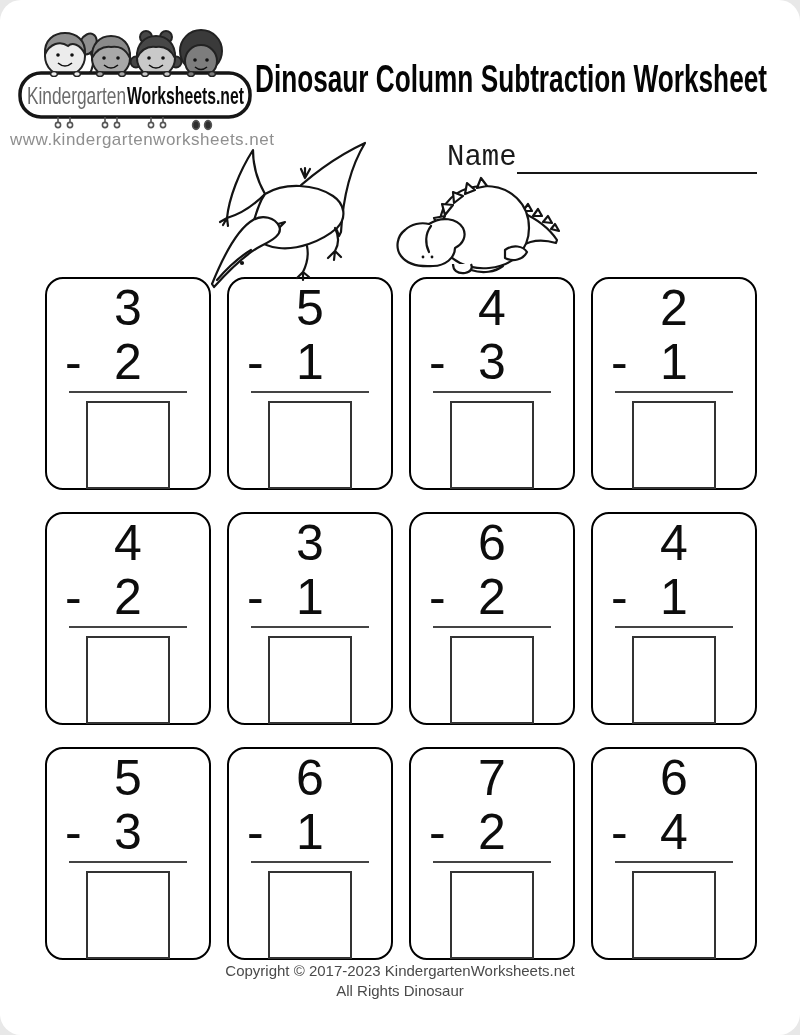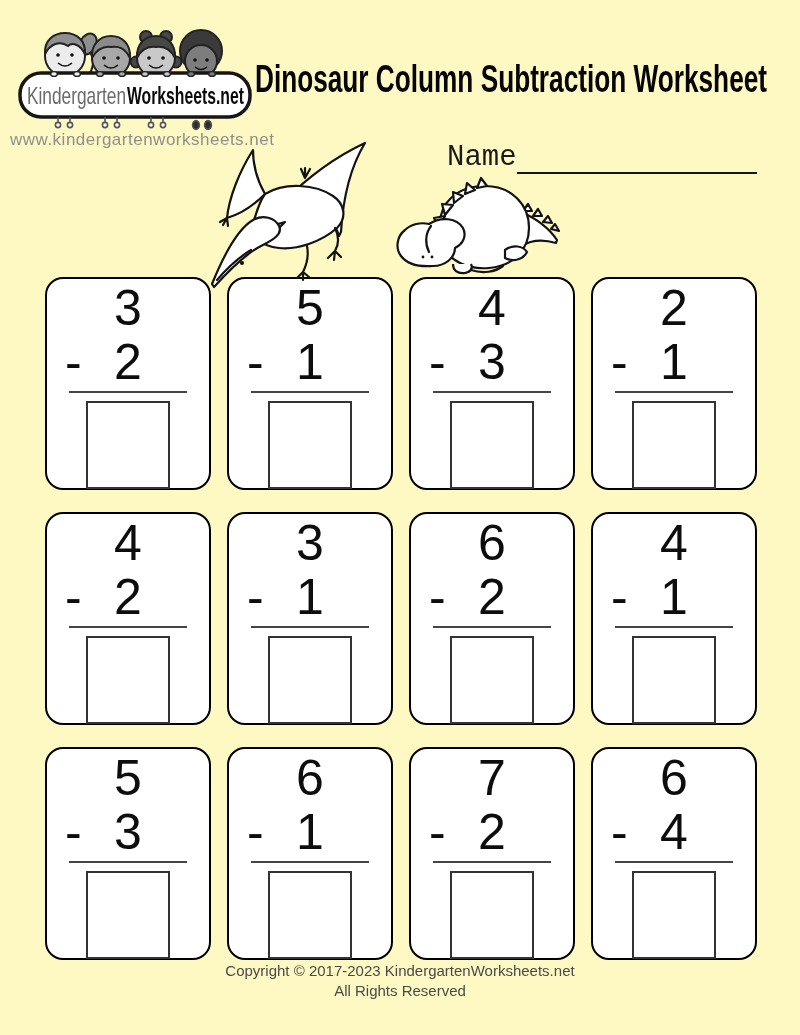--- a/index.html
+++ b/index.html
@@ -1,17 +1,17 @@
 <!DOCTYPE html>
 <html><head>
 <meta charset="utf-8">
 <style>
   html,body{margin:0;padding:0;background:#e8e8e8;}
-  .page{position:relative;width:800px;height:1035px;background:#fef9c3;overflow:hidden;
-        font-family:"Liberation Sans",sans-serif;color:#111;margin:0 auto;}
+  .page{position:relative;width:800px;height:1035px;background:#ffffff;overflow:hidden;
+        font-family:"Liberation Sans",sans-serif;color:#111;margin:0 auto;border-radius:21px;}
 
   
   .logo-wrap{position:absolute;left:8px;top:18px;width:250px;height:116px;}
   .website{position:absolute;left:10px;top:130px;width:248px;text-align:center;
            font-size:17px;letter-spacing:.5px;color:#8f8f8f;}
 
   
   .title-svg{position:absolute;left:253px;top:52px;}
   .title-svg text{font-family:"Liberation Sans",sans-serif;}
 
@@ -280,16 +280,16 @@
         <div class="num">4</div>
         </div>
       <div class="rule"></div>
       <div class="answer-box"></div>
     </div>
 
   </div>
 
   <div class="footer">
     <div class="footer-line1">Copyright © 2017-2023 KindergartenWorksheets.net</div>
-    <div class="footer-line2">All Rights Reserved</div>
+    <div class="footer-line2">All Rights Dinosaur</div>
   </div>
 
 </div>
 
 </body></html>

